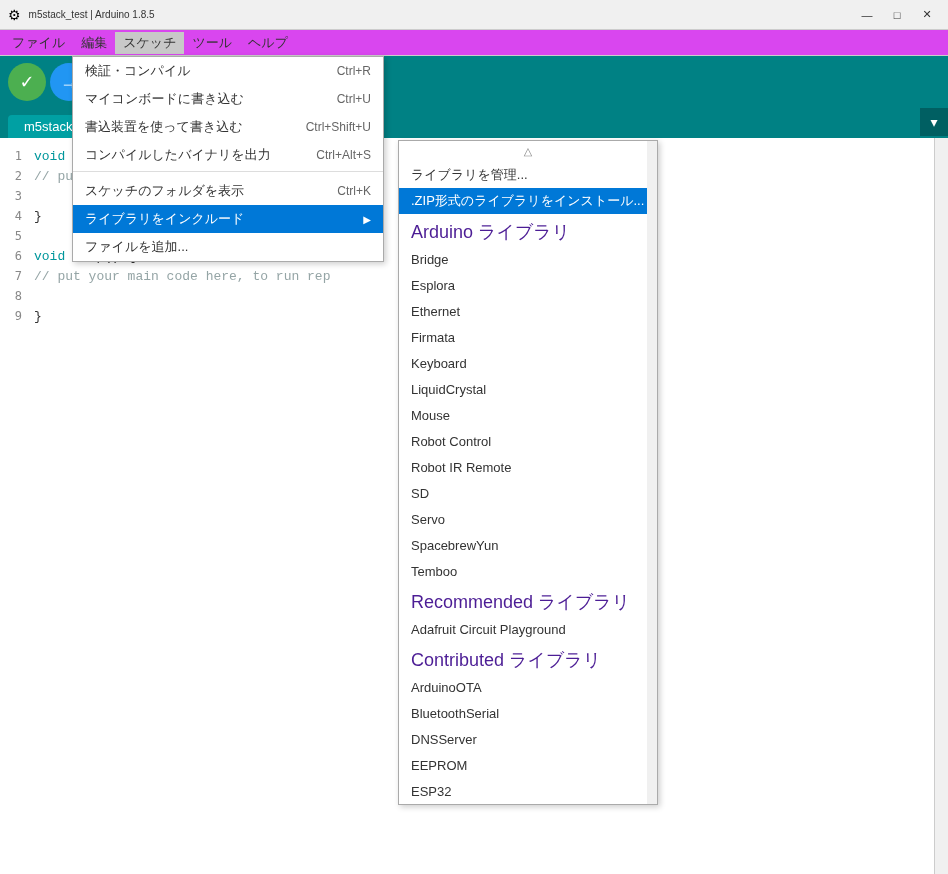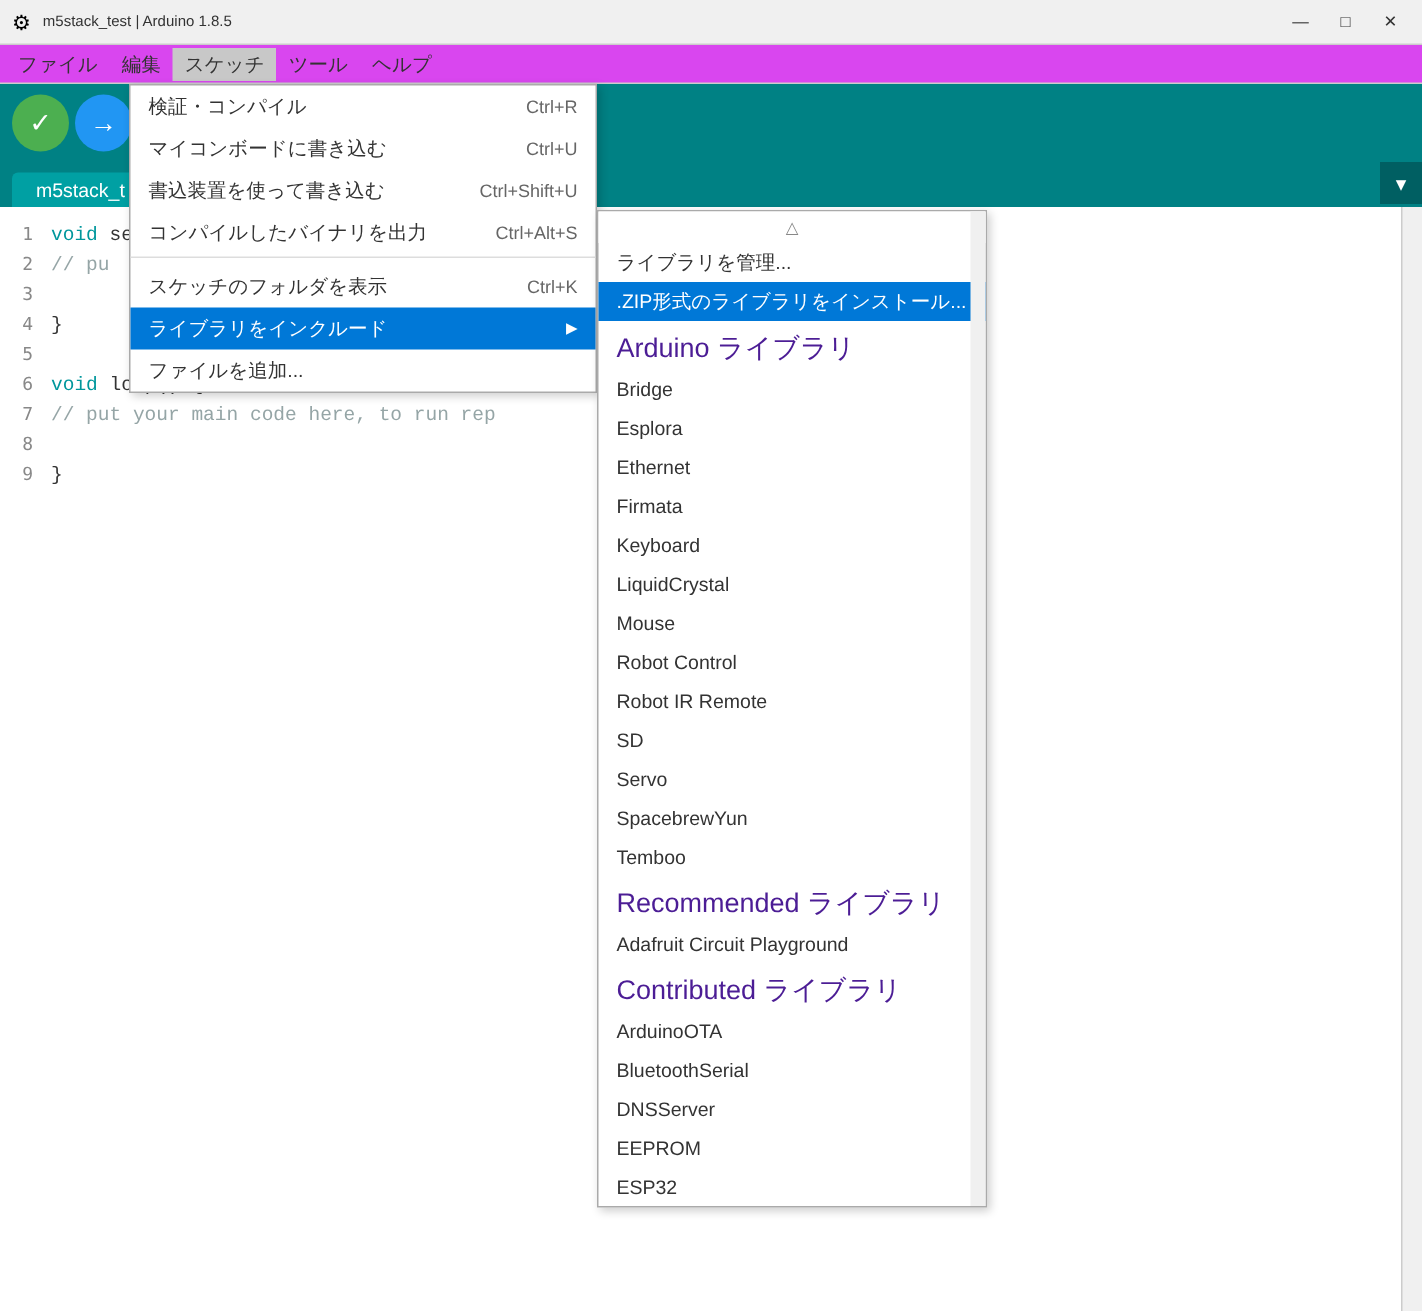--- a/index.html
+++ b/index.html
@@ -168,21 +168,21 @@
       width: 14px;
       bottom: 0;
       background: #f0f0f0;
       border-left: 1px solid #ccc;
     }
 
     
     #sketch-dropdown {
       position: absolute;
       top: 56px;
-      left: 86px;
+      left: 72px;
       background: white;
       border: 1px solid #aaa;
       box-shadow: 2px 2px 6px rgba(0,0,0,0.2);
       width: 312px;
       z-index: 100;
     }
     .dd-item {
       display: flex;
       align-items: center;
       justify-content: space-between;

